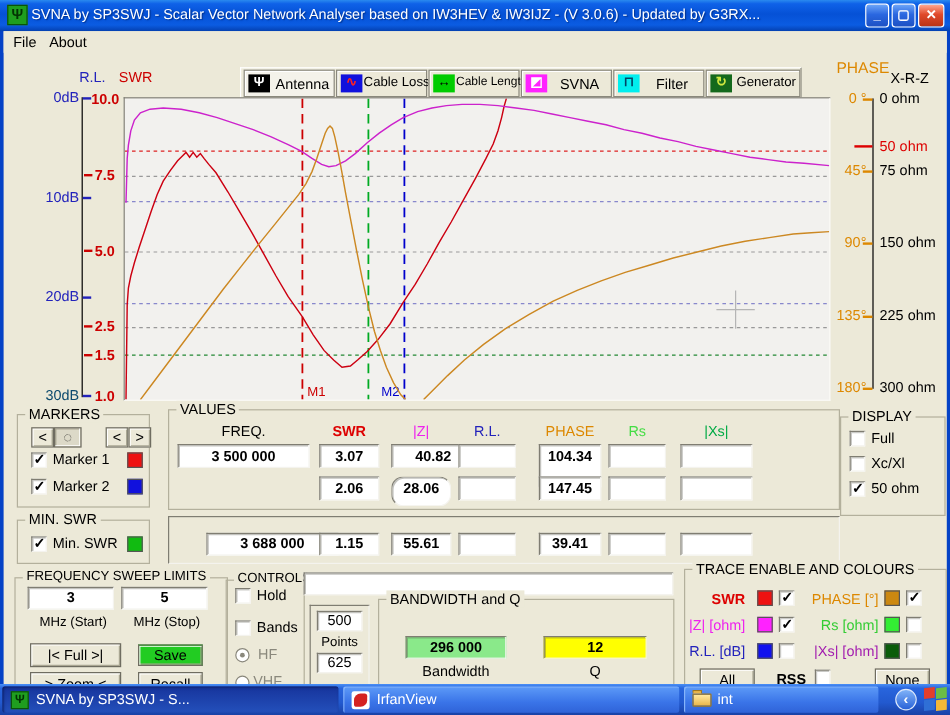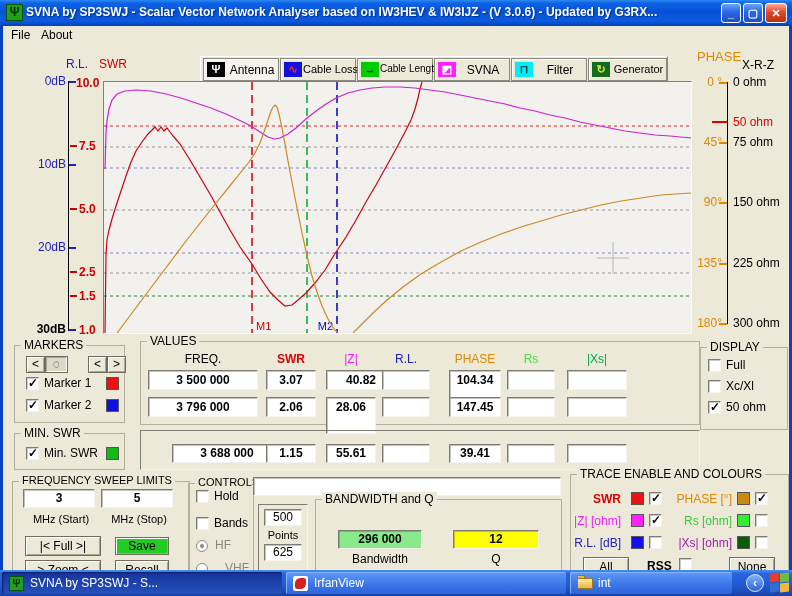--- a/index.html
+++ b/index.html
@@ -4,21 +4,21 @@
 <style>
   * { margin:0; padding:0; box-sizing:border-box; }
   html,body { width:792px; height:596px; overflow:hidden; }
   body { font-family:"Liberation Sans", sans-serif; font-size:12px; background:#ece9d8; position:relative; }
   .abs { position:absolute; }
 
   
   #window { position:absolute; left:0; top:0; width:792px; height:596px; overflow:hidden; background:#ece9d8; }
   #titlebar { position:absolute; left:0; top:0; width:792px; height:26px;
     background:linear-gradient(180deg,#2a8aef 0%,#0f62e8 12%,#0551d6 45%,#0b5ce2 80%,#0440b0 100%); }
-  #titlebar .apptitle { position:absolute; left:26px; top:5px; color:#fff; font-weight:bold; font-size:12px;
+  #titlebar .apptitle { position:absolute; left:26px; top:5px; color:#fff; font-weight:normal; font-size:12px;
     text-shadow:1px 1px 1px #00318c; white-space:nowrap; }
   .appicon { position:absolute; left:6px; top:4px; width:17px; height:17px; background:#1f9e1f;
     border:1px solid #0a520a; color:#033303; font-size:12px; line-height:15px; text-align:center; font-weight:bold; }
   .tbtn { position:absolute; top:3px; width:20px; height:20px; border-radius:3px; border:1px solid #fff;
     background:linear-gradient(180deg,#6ba4f8,#2a67e0 45%,#1d51c4); color:#fff; font-size:11px; line-height:18px;
     text-align:center; font-weight:bold; }
   .tbtn.close { background:linear-gradient(180deg,#ffa78f,#e0492a 45%,#b93317); width:22px; }
   #menubar { position:absolute; left:3px; top:26px; width:786px; height:18px; background:#ece9d8; }
   .menuitem { position:absolute; top:2px; color:#000; font-size:12px; }
   .winborder { position:absolute; background:#0542c6; }
@@ -115,21 +115,21 @@
     <div class="toolbtn" style="left:387px;width:79px;">
       <span class="ticon" style="color: rgb(207, 232, 64); background-color: rgb(20, 105, 28);">↻</span>
       <span class="tlabel" style="width:55px;font-size:11px;">Generator</span>
     </div>
   </div>
 
   <div class="axisline" style="left:68px;top:81px;width:1px;height:250px;"></div>
   <div class="lbl" style="left: 28px; top: 74px; width: 38px; text-align: right; color: rgb(34, 34, 187);">0dB</div>
   <div class="lbl" style="left: 28px; top: 157px; width: 38px; text-align: right; color: rgb(34, 34, 187);">10dB</div>
   <div class="lbl" style="left: 28px; top: 240px; width: 38px; text-align: right; color: rgb(34, 34, 187);">20dB</div>
-  <div class="lbl" style="left: 28px; top: 322px; width: 38px; text-align: right; color: #000000; font-weight: bold;">30dB</div>
+  <div class="lbl" style="left: 28px; top: 322px; width: 38px; text-align: right; color: #0c4a6e;">30dB</div>
   <div class="tick" style="left:69px;top:81px;width:7px;background:#2222bb;"></div>
   <div class="tick" style="left:69px;top:164px;width:7px;background:#2222bb;"></div>
   <div class="tick" style="left:69px;top:247px;width:7px;background:#2222bb;"></div>
   <div class="tick" style="left:69px;top:329px;width:7px;background:#2222bb;"></div>
   <div class="lbl" style="left: 76px; top: 76px; font-weight: bold; color: rgb(204, 0, 0);">10.0</div>
   <div class="lbl" style="left: 79px; top: 139px; font-weight: bold; color: rgb(204, 0, 0);">7.5</div>
   <div class="lbl" style="left: 79px; top: 202px; font-weight: bold; color: rgb(204, 0, 0);">5.0</div>
   <div class="lbl" style="left: 79px; top: 265px; font-weight: bold; color: rgb(204, 0, 0);">2.5</div>
   <div class="lbl" style="left: 79px; top: 289px; font-weight: bold; color: rgb(204, 0, 0);">1.5</div>
   <div class="lbl" style="left: 79px; top: 323px; font-weight: bold; color: rgb(204, 0, 0);">1.0</div>
@@ -214,23 +214,22 @@
   <div class="lbl" style="left: 567px; top: 352px; width: 60px; text-align: center; color: rgb(0, 170, 68);">|Xs|</div>
 
   <div class="fld" style="left:148px;top:370px;width:110px;height:20px;line-height:18px;">3 500 000</div>
   <div class="fld" style="left:266px;top:370px;width:50px;height:20px;line-height:18px;">3.07</div>
   <div class="fld" style="left:326px;top:370px;width:70px;height:20px;line-height:18px;">40.82</div>
   <div class="fld" style="left:382px;top:370px;width:48px;height:20px;line-height:18px;"></div>
   <div class="fld" style="left:449px;top:370px;width:52px;height:36px;line-height:18px;">104.34</div>
   <div class="fld" style="left:507px;top:370px;width:48px;height:20px;line-height:18px;"></div>
   <div class="fld" style="left:567px;top:370px;width:60px;height:20px;line-height:18px;"></div>
 
-  <div class="fld" style="left:148px;top:397px;width:110px;height:20px;line-height:18px;">3 796 000</div>
   <div class="fld" style="left:266px;top:397px;width:50px;height:20px;line-height:18px;">2.06</div>
-  <div class="fld" style="left:326px;top:397px;width:50px;height:37px;line-height:18px;">28.06</div>
+  <div class="fld" style="left:326px;top:397px;width:50px;height:25px;line-height:18px;border-radius:10px;">28.06</div>
   <div class="fld" style="left:382px;top:397px;width:48px;height:20px;line-height:18px;"></div>
   <div class="fld" style="left:449px;top:397px;width:52px;height:20px;line-height:18px;">147.45</div>
   <div class="fld" style="left:507px;top:397px;width:48px;height:20px;line-height:18px;"></div>
   <div class="fld" style="left:567px;top:397px;width:60px;height:20px;line-height:18px;"></div>
 
   <div class="sunken" style="left:140px;top:430px;width:560px;height:40px;"></div>
   <div class="fld" style="left:148px;top:444px;width:110px;height:19px;line-height:17px;margin-left:24px;">3 688 000</div>
   <div class="fld" style="left:266px;top:444px;width:50px;height:19px;line-height:17px;">1.15</div>
   <div class="fld" style="left:326px;top:444px;width:50px;height:19px;line-height:17px;">55.61</div>
   <div class="fld" style="left:382px;top:444px;width:48px;height:19px;line-height:17px;"></div>
@@ -262,21 +261,21 @@
 
   <div class="grpbox" style="left:188px;top:483px;width:66px;height:108px;">
     <span class="legend" style="font-size:11px;">CONTROLS</span>
     <div class="cb" style="left:7px;top:6px;"></div>
     <div class="lbl" style="left:25px;top:5px;">Hold</div>
     <div class="cb" style="left:7px;top:33px;"></div>
     <div class="lbl" style="left:25px;top:32px;">Bands</div>
     <div class="radio checked" style="left:7px;top:56px;"></div>
     <div class="lbl" style="left:26px;top:54px;color:#8a887c;">HF</div>
     <div class="radio" style="left:7px;top:79px;"></div>
-    <div class="lbl" style="left:36px;top:77px;color:#8a887c;">VHF</div>
+    <div class="lbl" style="left:22px;top:77px;color:#8a887c;">VHF</div>
   </div>
 
   <div class="fld" style="left:253px;top:477px;width:308px;height:19px;"></div>
 
   <div class="sunken" style="left:258px;top:504px;width:50px;height:80px;">
     <div class="fld" style="left:5px;top:4px;width:38px;height:17px;line-height:15px;font-weight:normal;">500</div>
     <div class="lbl11" style="left:0;top:24px;width:48px;text-align:center;">Points</div>
     <div class="fld" style="left:5px;top:39px;width:38px;height:17px;line-height:15px;font-weight:normal;">625</div>
   </div>
 

